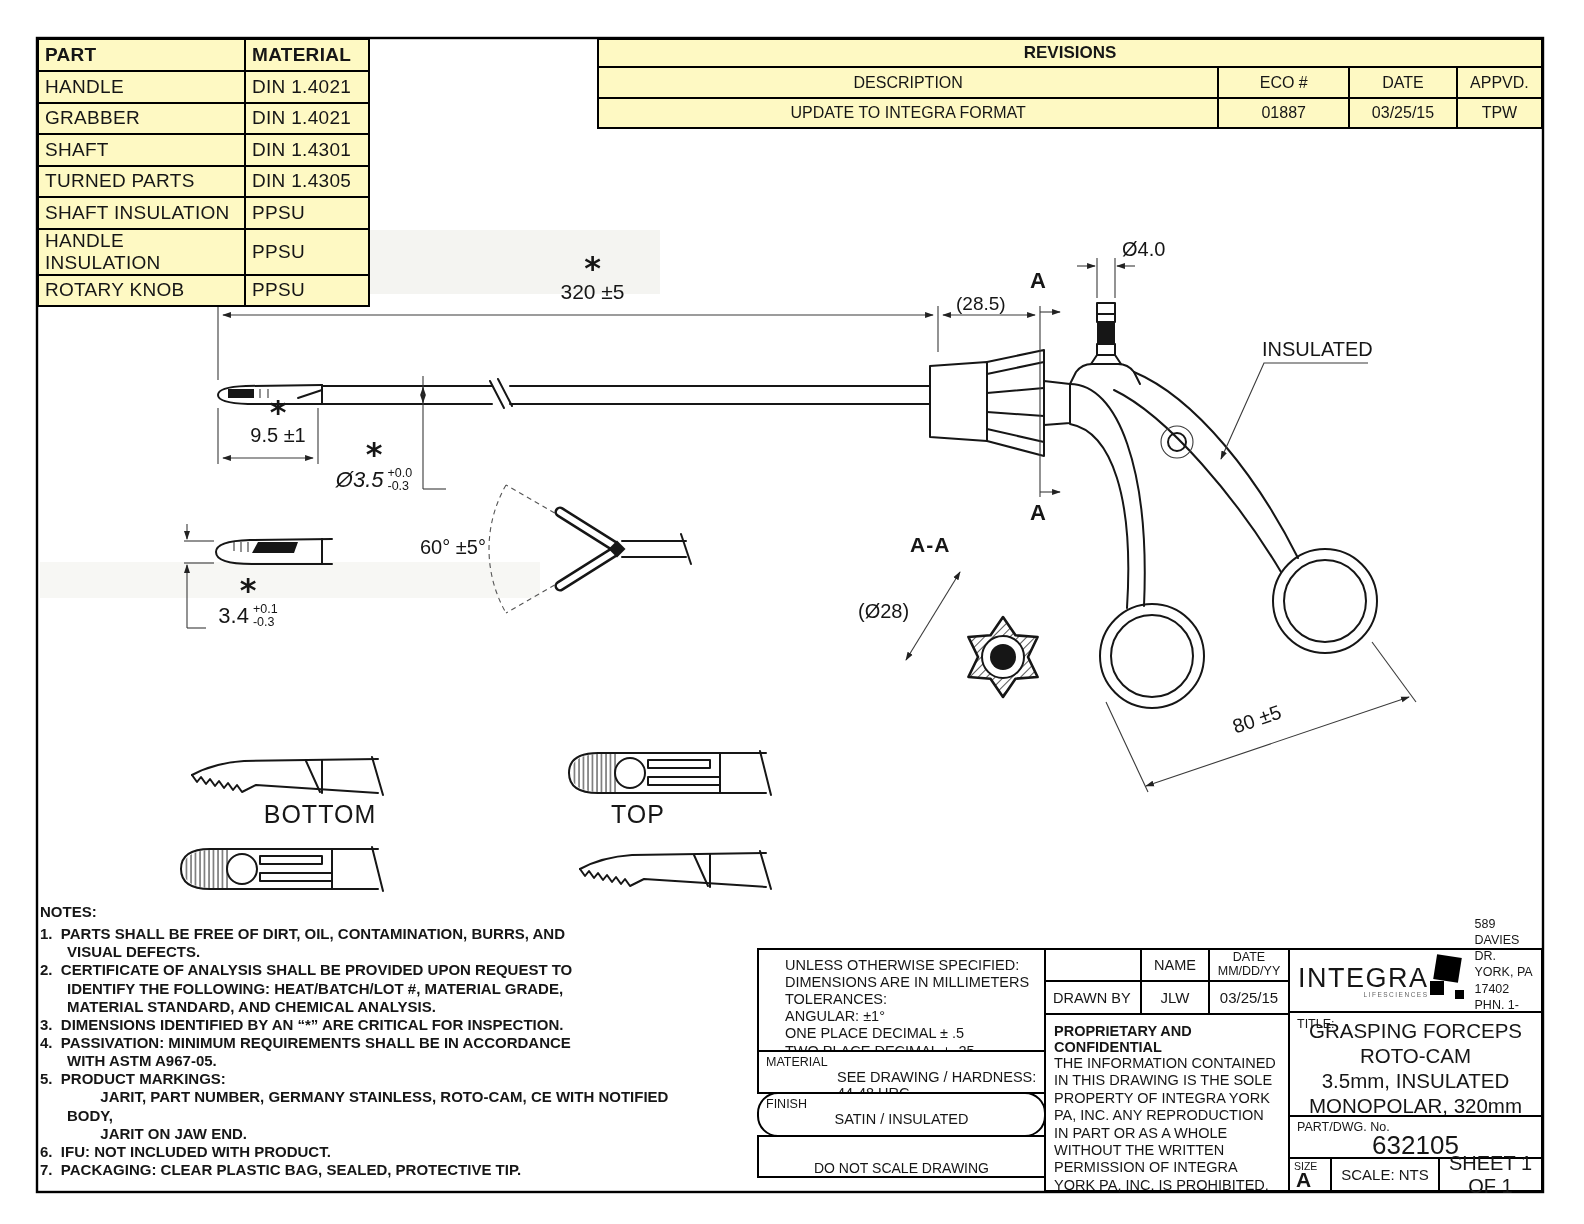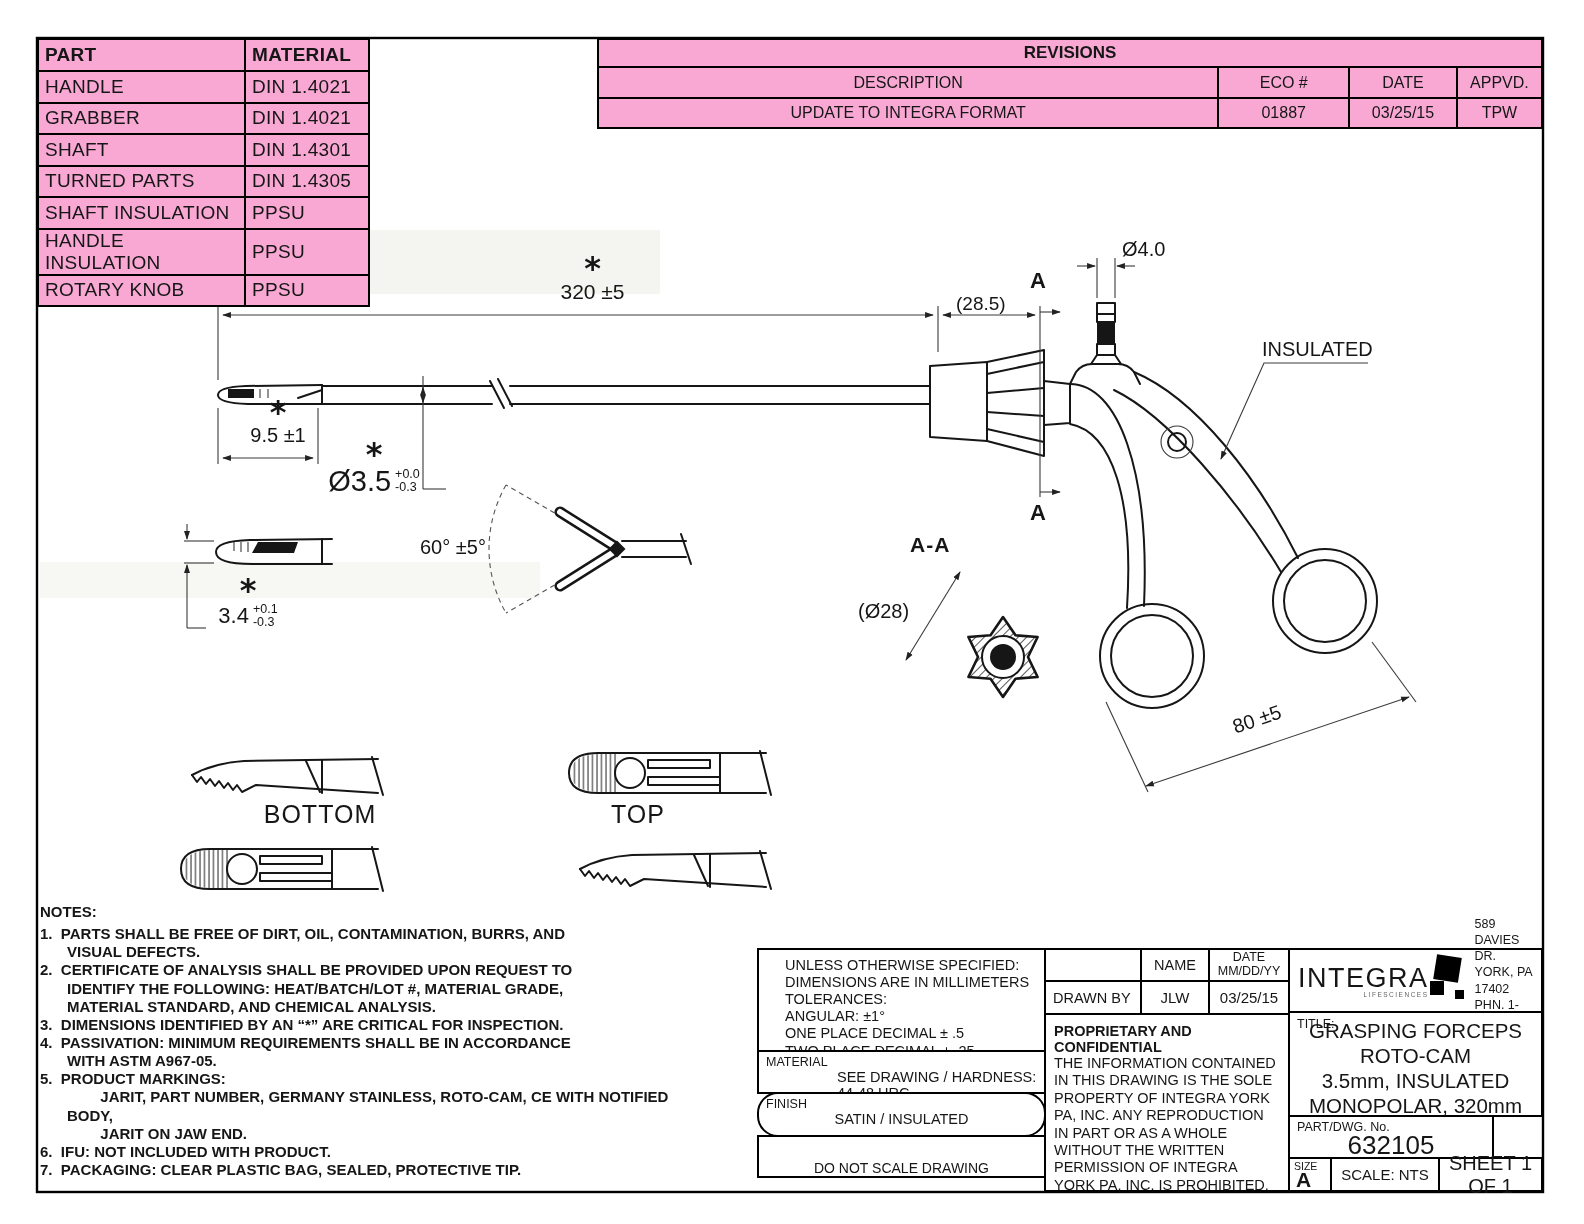--- a/index.html
+++ b/index.html
@@ -3,21 +3,21 @@
 <meta charset="utf-8">
 <style>
   html,body{margin:0;padding:0;background:#e8e8e8;}
   .sheet{position:relative;width:1584px;height:1224px;background:#fff;overflow:hidden;
          font-family:"Liberation Sans",sans-serif;color:#161616;}
   svg{position:absolute;left:0;top:0;}
   .o{stroke:#161616;stroke-width:2;fill:none;stroke-linejoin:round;stroke-linecap:round;}
   .d{stroke:#3a3a3a;stroke-width:1.1;fill:none;}
   .dash{stroke:#555;stroke-width:1.1;fill:none;stroke-dasharray:5 4;}
   .blk{fill:#161616;stroke:none;}
-  table{border-collapse:collapse;position:absolute;background:#f9a8d4;}
+  table{border-collapse:collapse;position:absolute;background:#fef9c3;}
   td,th{border:2.6px solid #000;padding:0 6px;}
   .parts{left:37px;top:38px;width:333px;font-size:19px;}
   .parts th{height:30px;text-align:left;font-weight:bold;letter-spacing:.3px;}
   .parts td{height:29.5px;font-weight:400;letter-spacing:.3px;}
   .parts .c2{width:110px;}
   .rev{left:597px;top:38px;width:946px;font-size:16px;text-align:center;}
   .rev .tt{height:26px;font-size:17px;font-weight:bold;}
   .rev th{height:29px;font-weight:400;}
   .rev td{height:28px;}
   .rev .cd{width:642px;}.rev .ce{width:122px;}.rev .cdt{width:96px;}.rev .ca{width:72px;}
@@ -276,21 +276,21 @@
 <div class="lbl" style="left:1030px;top:268px;font-size:22px;font-weight:bold;">A</div>
 <div class="lbl" style="left:1030px;top:500px;font-size:22px;font-weight:bold;">A</div>
 <div class="lbl dim" style="left:1262px;top:338px;">INSULATED</div>
 <div class="lbl dim dimc" style="left:238px;top:402px;width:80px;">
   <span class="ast">*</span>
   <span>9.5 ±1</span>
 </div>
 <div class="lbl dim dimc" style="left:318px;top:444px;width:112px;">
   <span class="ast">*</span>
   <span class="tolrow">
-        <span style="font-size:29px;">Ø3.5</span>
+        <span style="font-size:22px;font-style:italic;">Ø3.5</span>
     <span class="tolstack">
           <span>+0.0</span>
           <span>-0.3</span>
         </span>
   </span>
 </div>
 <div class="lbl dim dimc" style="left:196px;top:580px;width:104px;">
   <span class="ast">*</span>
   <span class="tolrow">
         <span style="font-size:22px;">3.4</span>
@@ -390,21 +390,21 @@
 PHN. 1-800-645-8000</div>
   </div>
 </div>
 <div class="box" style="left:1288px;top:1011px;width:255px;height:106px;">
   <span style="position:absolute;left:7px;top:4px;font-size:12.5px;">TITLE:</span>
   <div class="pre" style="font-size:20.5px;line-height:1.22;text-align:center;padding-top:5px;">GRASPING FORCEPS
 ROTO-CAM
 3.5mm, INSULATED
 MONOPOLAR, 320mm</div>
 </div>
-<div class="box" style="left:1288px;top:1115px;width:206px;height:44px;">
+<div class="box" style="left:1288px;top:1115px;width:255px;height:44px;">
   <div class="smalllab">PART/DWG. No.</div>
   <div style="font-size:26px;text-align:center;margin-top:-4px;">632105</div>
 </div>
 <div class="box" style="left:1288px;top:1157px;width:44px;height:35px;">
   <div style="font-size:10.5px;padding:1px 0 0 4px;">SIZE</div>
   <div style="font-size:21px;font-weight:bold;padding-left:6px;margin-top:-4px;">A</div>
 </div>
 <div class="box ctr" style="left:1330px;top:1157px;width:110px;height:35px;font-size:15px;">
       <span>SCALE: NTS</span>
     </div>

